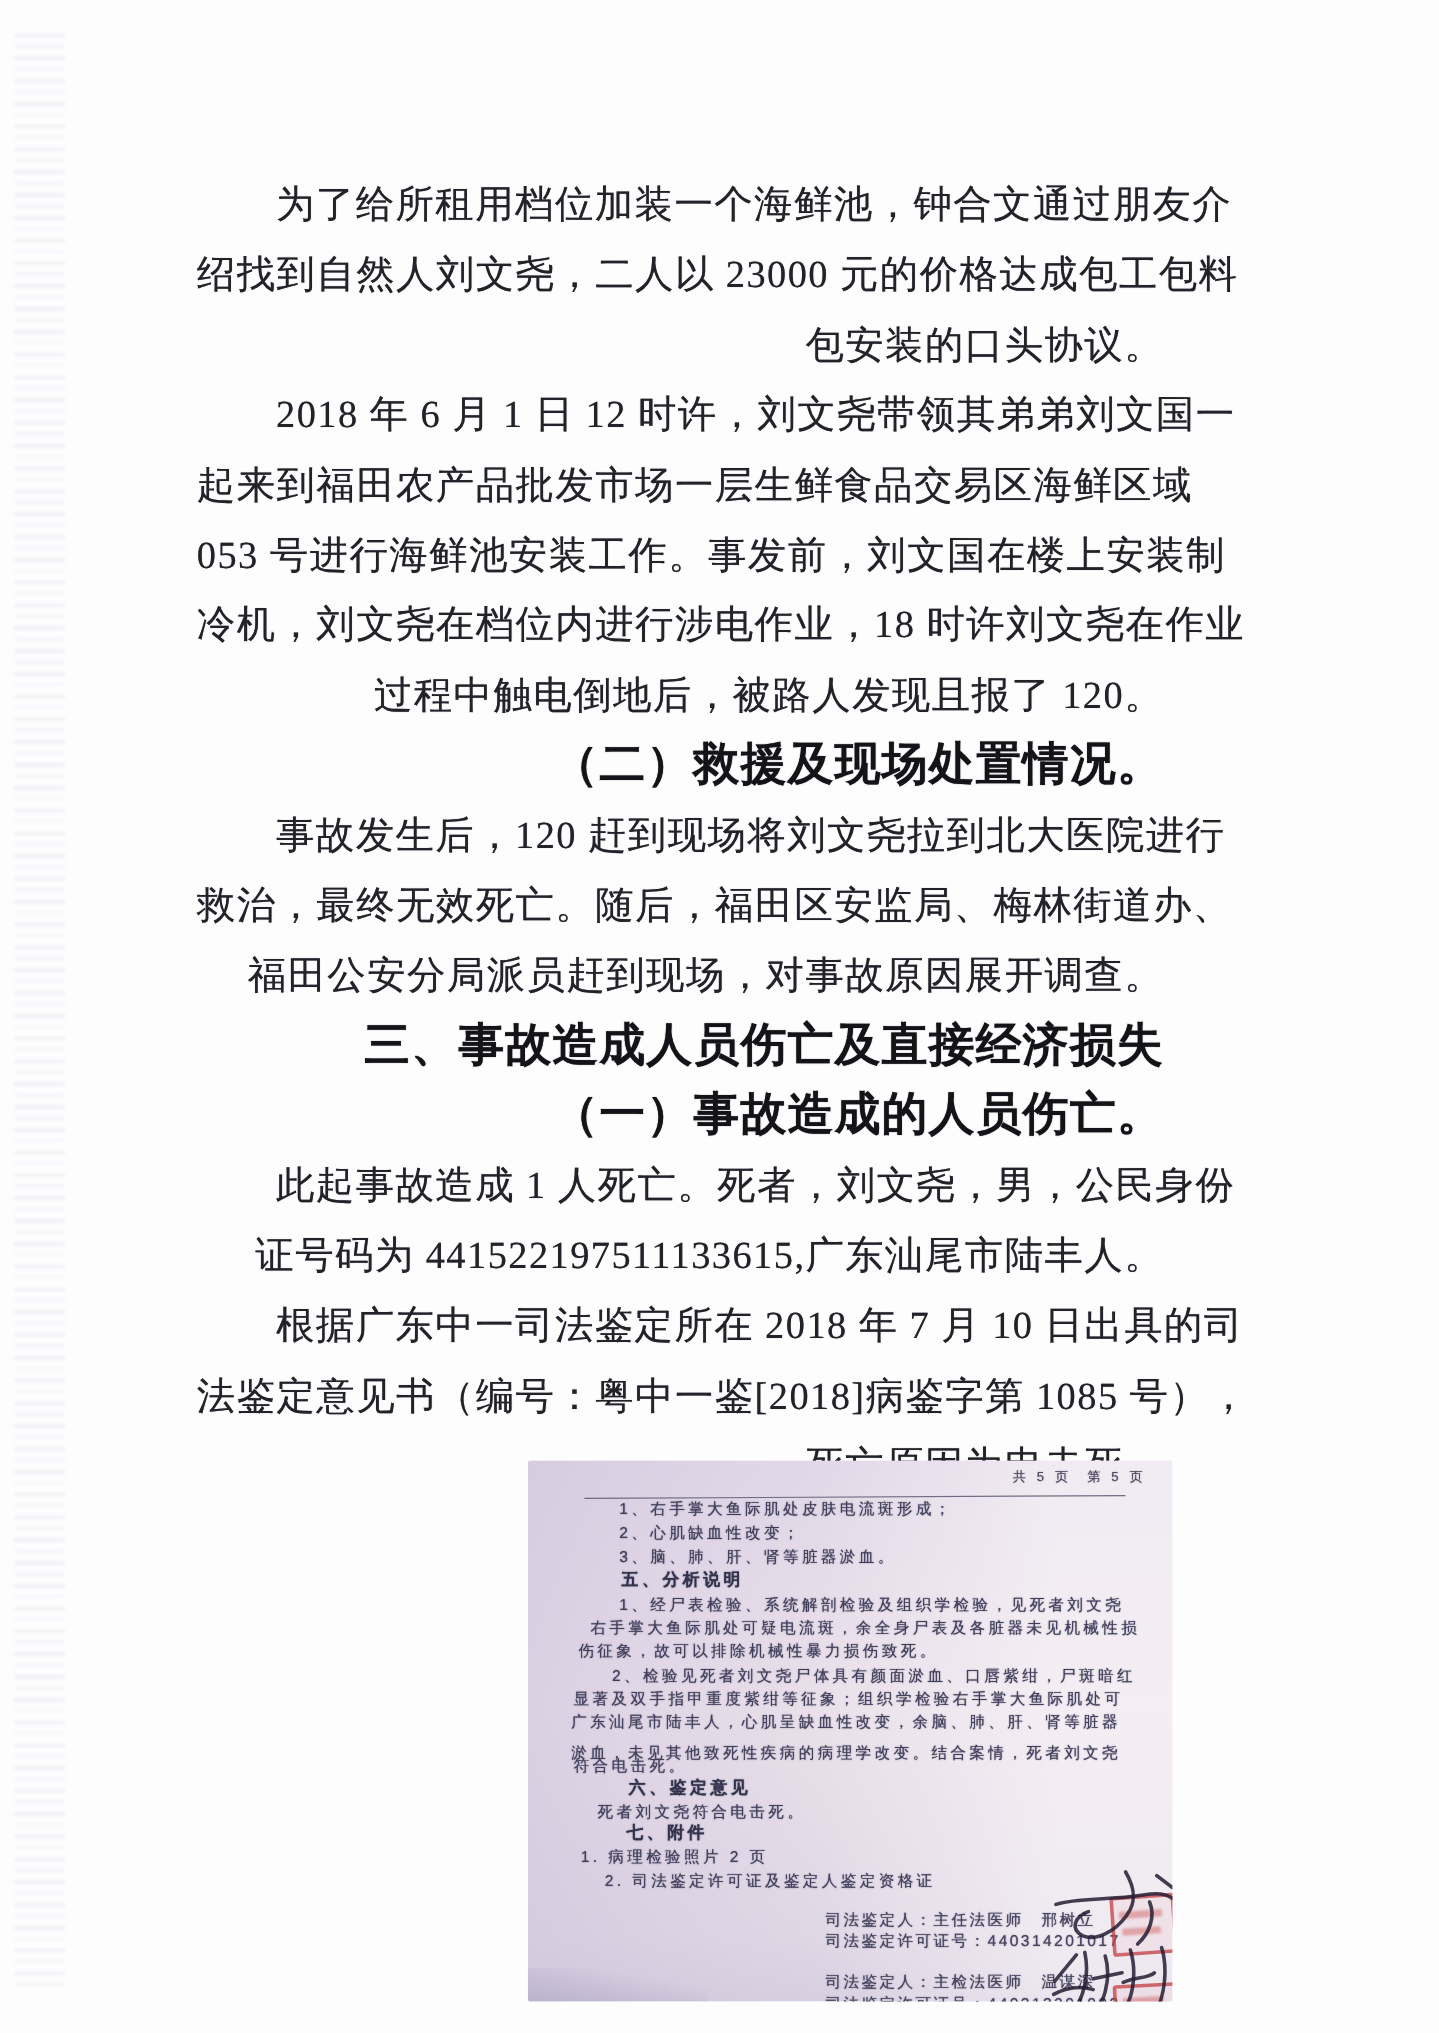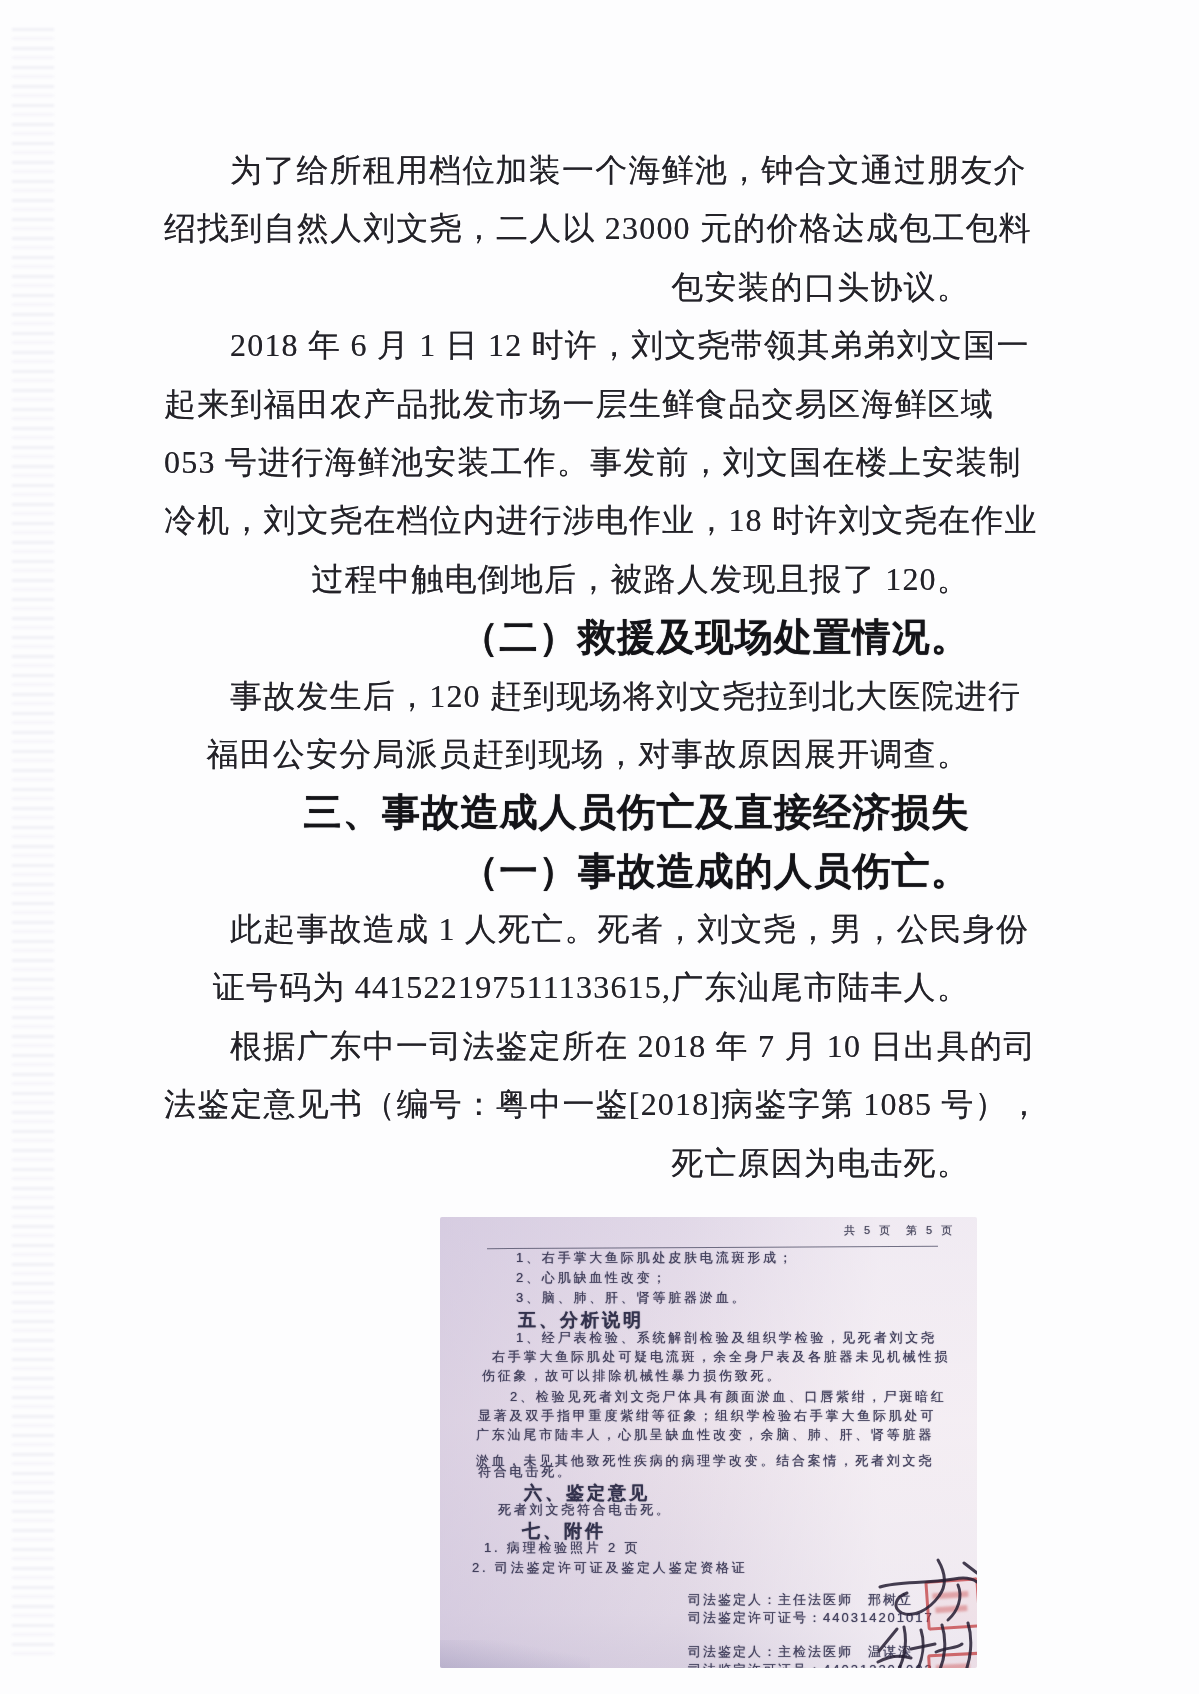--- a/index.html
+++ b/index.html
@@ -58,21 +58,21 @@
     border-top:1.5px solid rgba(70,70,95,.75);
     transform:rotate(-.3deg);
   }
   .al{
     position:absolute;white-space:nowrap;
     font-size:13px;letter-spacing:2.8px;color:#413f5c;
     text-shadow:0 0 1.1px rgba(65,63,92,.85);
     font-family:"Liberation Sans", sans-serif;
   }
   .al.ab{
-    font-weight:700;font-size:18px;color:#33324d;letter-spacing:3px;
+    font-weight:700;font-size:14px;color:#33324d;letter-spacing:3px;
     text-shadow:0 0 1.2px rgba(50,50,75,.9);
   }
   .al.sg{letter-spacing:2px;color:#45435f;}
   .stamp{
     position:absolute;border:3px solid rgba(193,57,60,.72);
     border-radius:3px;background:rgba(230,120,120,.07);
   }
   .stamp .sm{
     position:absolute;background:rgba(200,62,62,.38);
     filter:blur(1px);border-radius:1px;
@@ -89,20 +89,21 @@
   <div class="ln ind">为了给所租用档位加装一个海鲜池，钟合文通过朋友介</div>
   <div class="ln">绍找到自然人刘文尧，二人以 23000 元的价格达成包工包料</div>
   <div class="ln">包安装的口头协议。</div>
   <div class="ln ind">2018 年 6 月 1 日 12 时许，刘文尧带领其弟弟刘文国一</div>
   <div class="ln">起来到福田农产品批发市场一层生鲜食品交易区海鲜区域</div>
   <div class="ln">053 号进行海鲜池安装工作。事发前，刘文国在楼上安装制</div>
   <div class="ln">冷机，刘文尧在档位内进行涉电作业，18 时许刘文尧在作业</div>
   <div class="ln">过程中触电倒地后，被路人发现且报了 120。</div>
   <div class="ln ind hd">（二）救援及现场处置情况。</div>
   <div class="ln ind">事故发生后，120 赶到现场将刘文尧拉到北大医院进行</div>
+  <div class="ln">救治，最终无效死亡。随后，福田区安监局、梅林街道办、</div>
   <div class="ln">福田公安分局派员赶到现场，对事故原因展开调查。</div>
   <div class="ln ind hd">三、事故造成人员伤亡及直接经济损失</div>
   <div class="ln ind hd">（一）事故造成的人员伤亡。</div>
   <div class="ln ind">此起事故造成 1 人死亡。死者，刘文尧，男，公民身份</div>
   <div class="ln">证号码为 441522197511133615,广东汕尾市陆丰人。</div>
   <div class="ln ind">根据广东中一司法鉴定所在 2018 年 7 月 10 日出具的司</div>
   <div class="ln">法鉴定意见书（编号：粤中一鉴[2018]病鉴字第 1085 号），</div>
   <div class="ln">死亡原因为电击死。</div>
 </div>
 
@@ -120,21 +121,21 @@
   <div class="al" style="top:150px;left:42px">伤征象，故可以排除机械性暴力损伤致死。</div>
   <div class="al" style="top:171px;left:70px">2、检验见死者刘文尧尸体具有颜面淤血、口唇紫绀，尸斑暗红</div>
   <div class="al" style="top:190px;left:38px">显著及双手指甲重度紫绀等征象；组织学检验右手掌大鱼际肌处可</div>
   <div class="al" style="top:209px;left:36px">广东汕尾市陆丰人，心肌呈缺血性改变，余脑、肺、肝、肾等脏器</div>
   <div class="al" style="top:235px;left:36px">淤血，未见其他致死性疾病的病理学改变。结合案情，死者刘文尧</div>
   <div class="al" style="top:246px;left:38px">符合电击死。</div>
   <div class="al ab" style="top:264px;left:84px">六、鉴定意见</div>
   <div class="al" style="top:284px;left:58px">死者刘文尧符合电击死。</div>
   <div class="al ab" style="top:302px;left:82px">七、附件</div>
   <div class="al" style="top:322px;left:44px">1. 病理检验照片 2 页</div>
-  <div class="al" style="top:342px;left:32px">2. 司法鉴定许可证及鉴定人鉴定资格证</div>
+  <div class="al" style="top:342px;left:64px">2. 司法鉴定许可证及鉴定人鉴定资格证</div>
 
   <div class="al sg" style="top:374px;left:248px">司法鉴定人：主任法医师　邢树立</div>
   <div class="al sg" style="top:392px;left:248px">司法鉴定许可证号：440314201017</div>
   <div class="al sg" style="top:426px;left:248px">司法鉴定人：主检法医师　温谋深</div>
   <div class="al sg" style="top:444px;left:248px">司法鉴定许可证号：440313201003</div>
 
   <div class="stamp" style="left:486px;top:362px;width:48px;height:44px;transform:rotate(-4deg)">
     <div class="sm" style="left:4px;top:10px;width:36px;height:6px"></div>
     <div class="sm" style="left:6px;top:24px;width:32px;height:6px"></div>
   </div>

